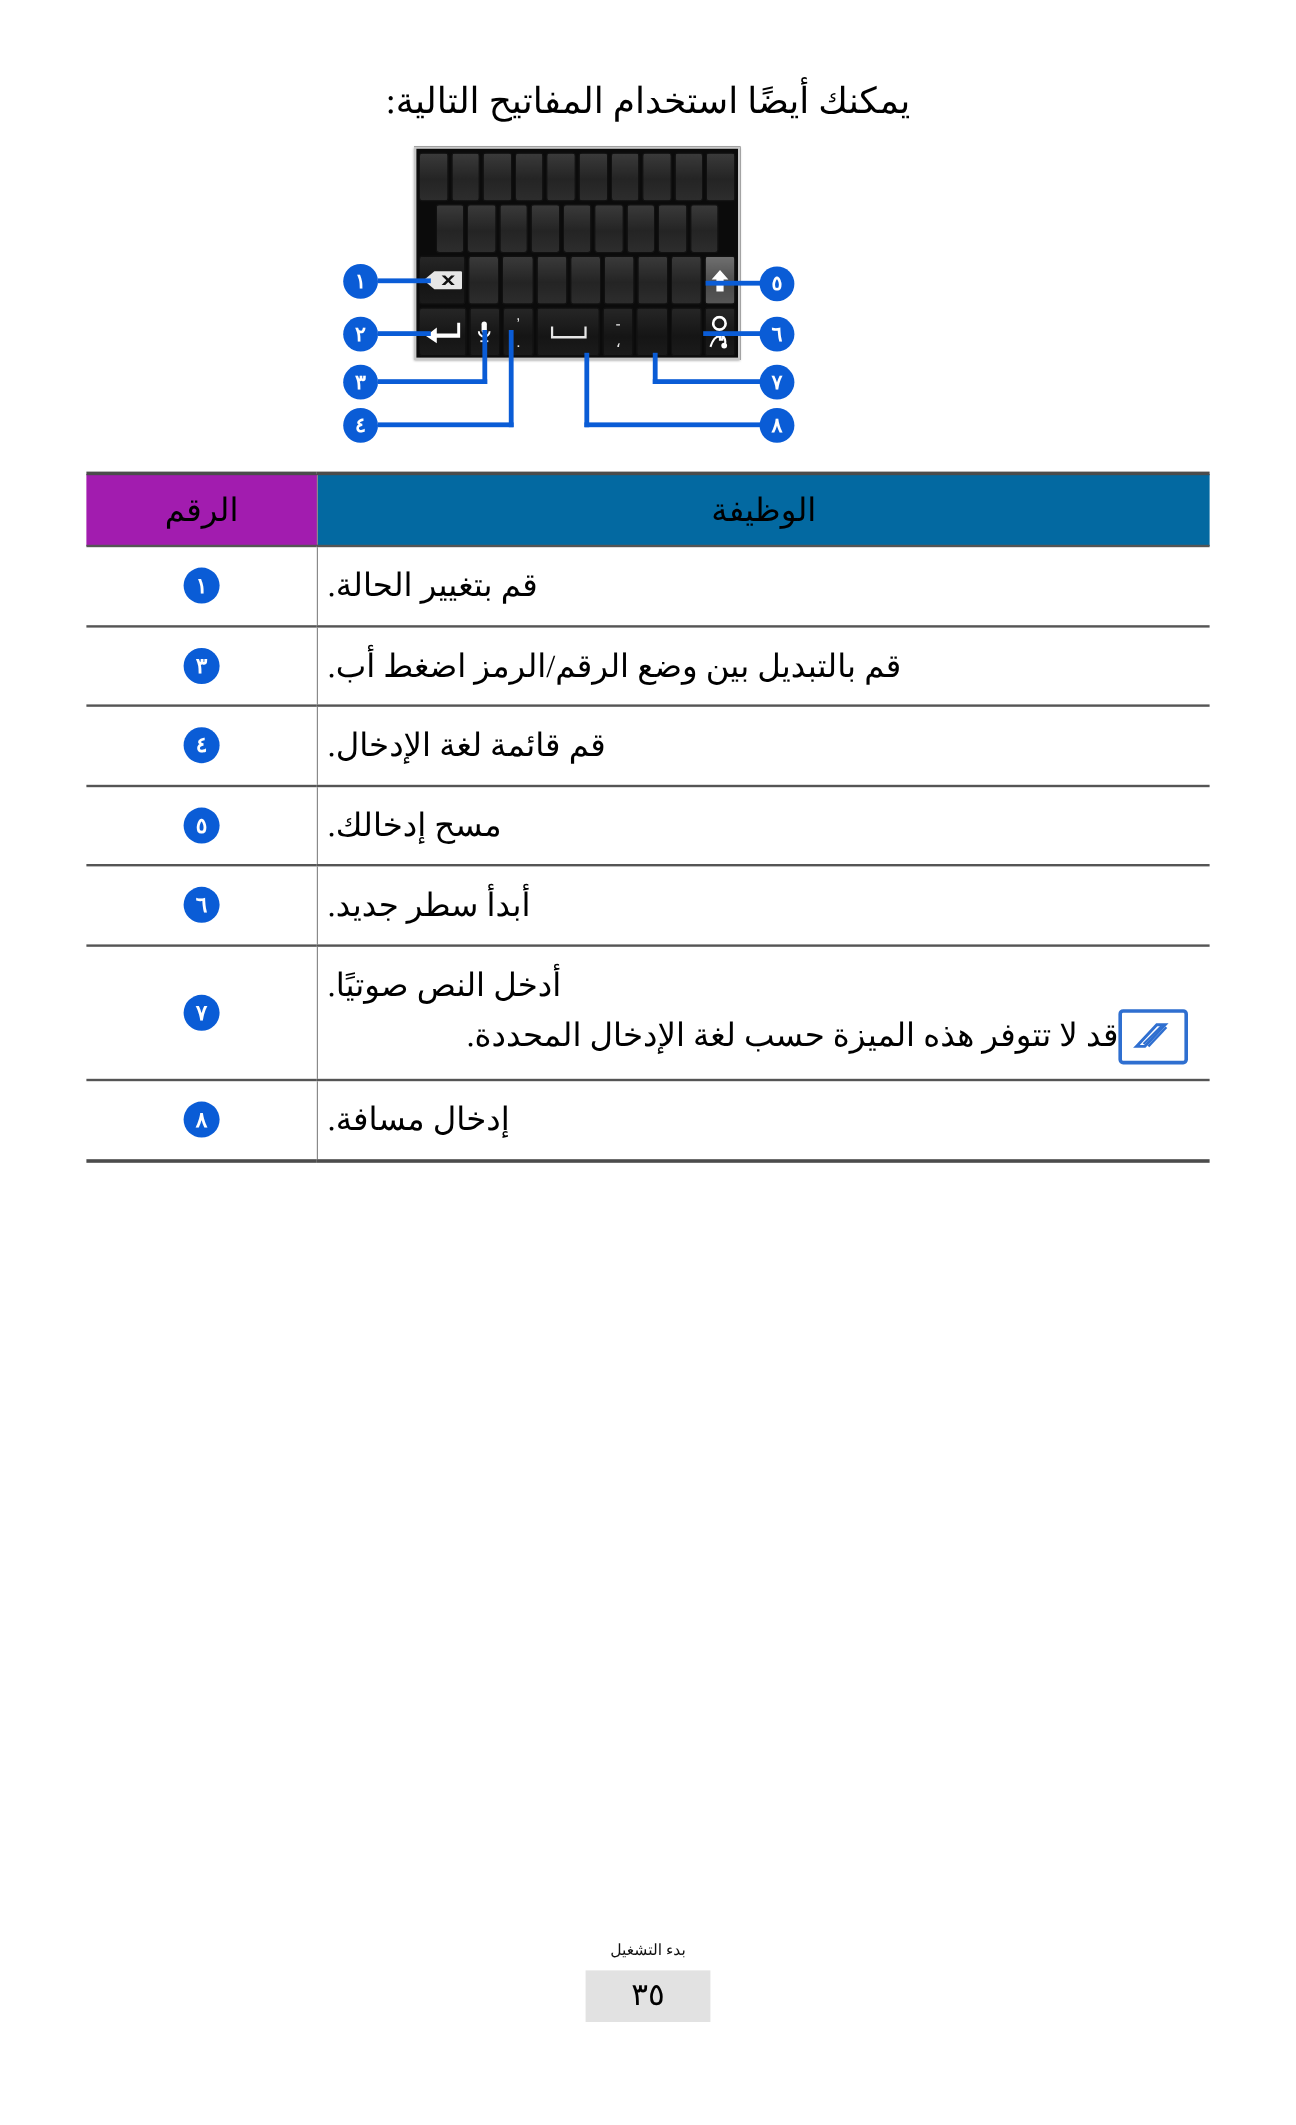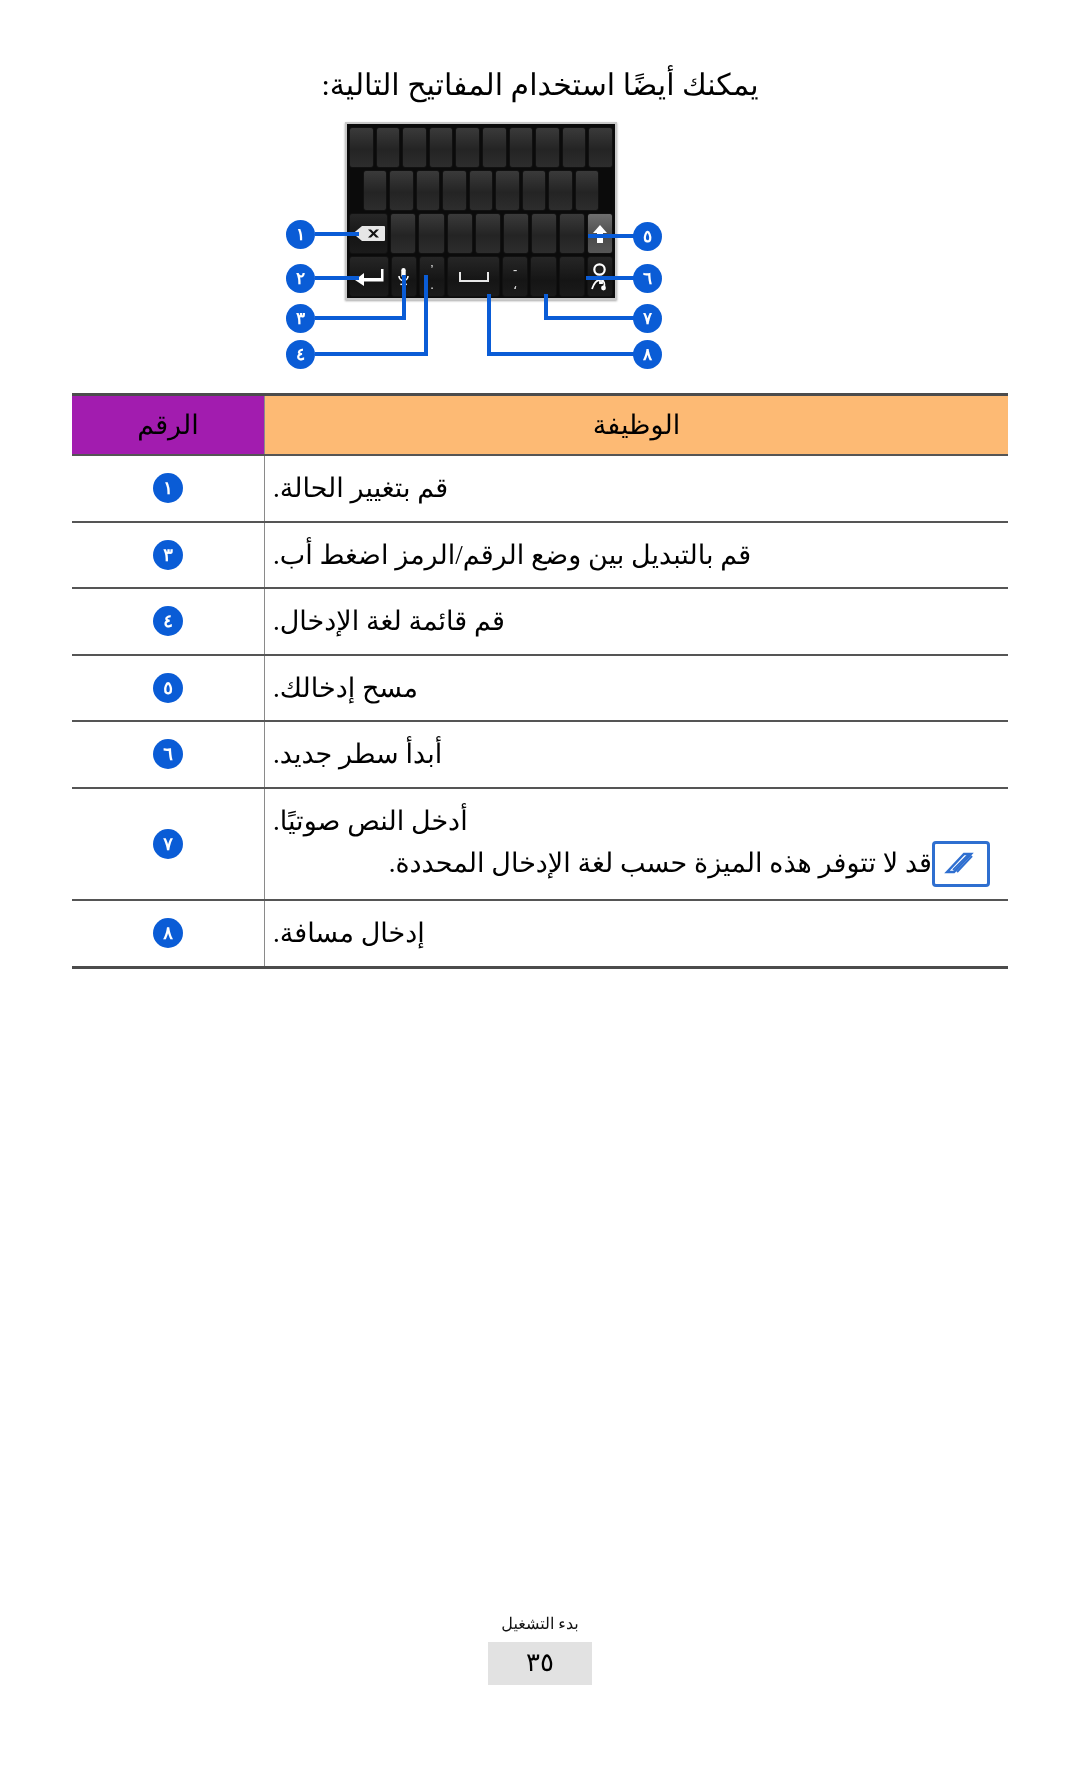--- a/index.html
+++ b/index.html
@@ -134,21 +134,21 @@
     right: 72px;
     width: 936px;
     border-collapse: collapse;
     direction: rtl;
   }
   .tbl td, .tbl th {
     border: 0;
     vertical-align: middle;
   }
   .tbl .hdr {
-    background: #fdba74;
+    background: #0369a1;
     font-size: 27px;
     padding: 13px 16px;
     text-align: center;
     font-weight: normal;
   }
   .tbl .hdr.num {
     background: #a21caf;
     width: 160px;
   }
   .rule-top { border-top: 3px solid #4c4c4c !important; }
@@ -203,21 +203,21 @@
 
   
   .footer {
     position: absolute;
     bottom: 86px;
     left: 0;
     width: 1080px;
     text-align: center;
   }
   .footer-label {
-    font-size: 16px;
+    font-size: 13px;
     color: #111;
     margin-bottom: 9px;
     direction: rtl;
     font-family: Liberation Serif, serif;
   }
   .page-num {
     display: inline-block;
     min-width: 72px;
     padding: 6px 16px 8px 16px;
     background: #e2e2e2;

